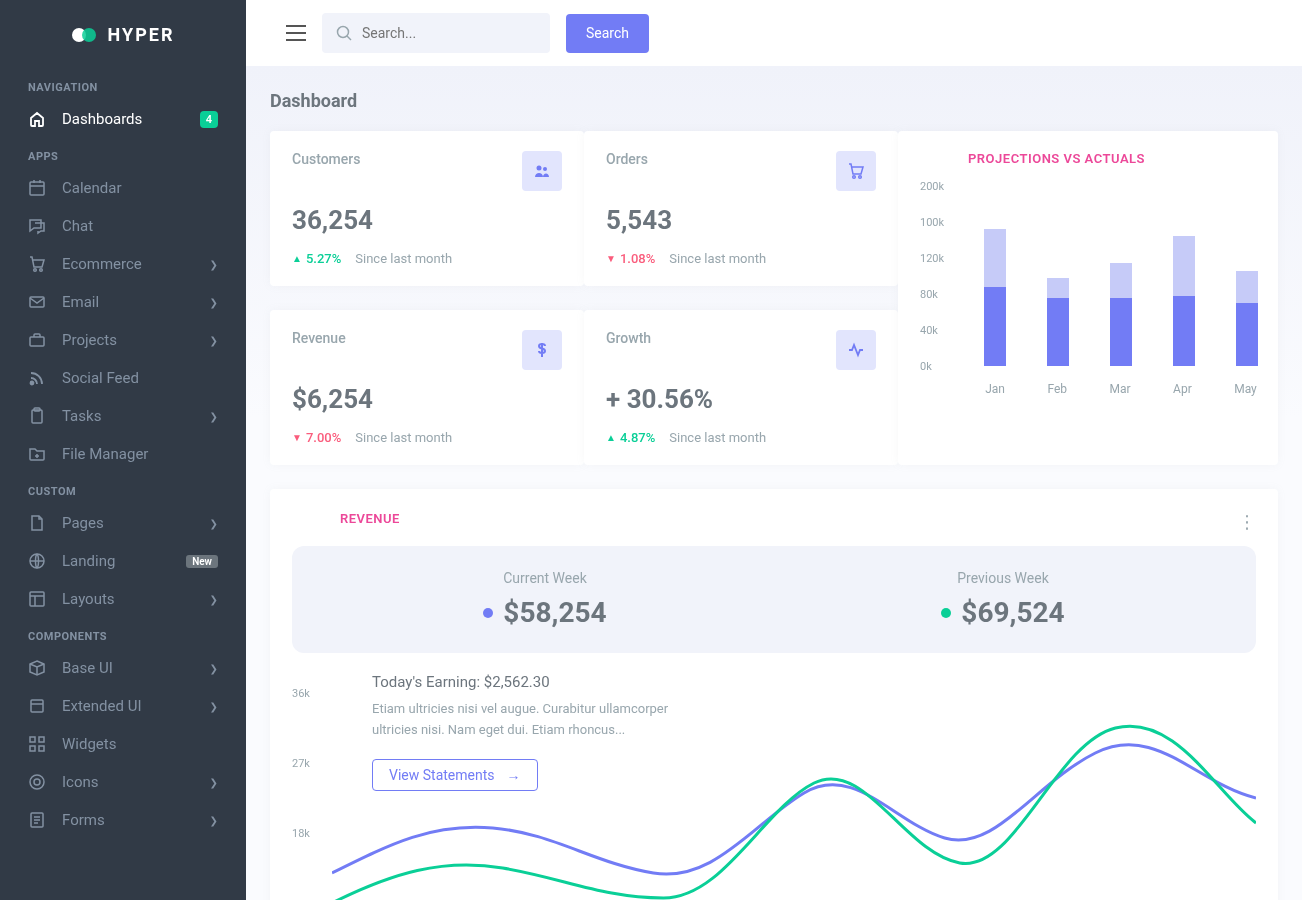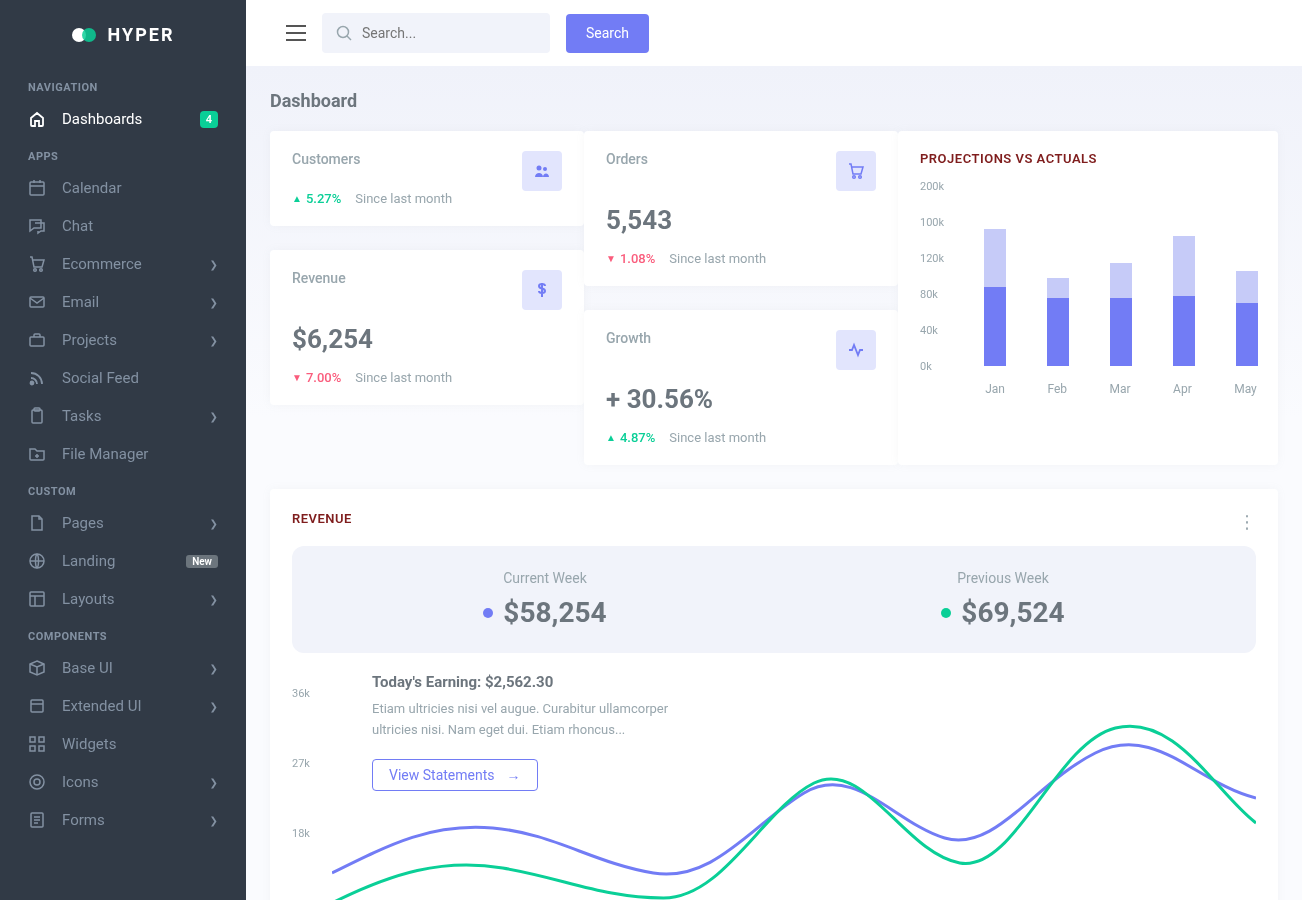--- a/index.html
+++ b/index.html
@@ -21,21 +21,21 @@
 .topbar { background:#fff; height:66px; display:flex; align-items:center; padding:0 40px; gap:16px; }
 .menu-btn { cursor:pointer; color:#555; }
 .search-wrap { display:flex; align-items:center; background:#f1f3fa; border-radius:4px; padding:0 14px; height:40px; width:228px; gap:10px; }
 .search-input { border:none; outline:none; background:transparent; flex:1; font-size:14px; color:#6c757d; }
 .search-btn { background:#727cf5; color:#fff; border:none; height:39px; padding:0 20px; border-radius:4px; font-size:14px; cursor:pointer; }
 .content { padding:0 24px 24px; background:linear-gradient(180deg,#f0f2fa 0%,#fafbfe 40%); }
 .page-title { font-size:18px; font-weight:700; color:#6c757d; padding:24px 0 20px; }
 .stats-row { display:grid; grid-template-columns:1fr 1fr 380px; margin-bottom:24px; }
 .stats-col { display:flex; flex-direction:column; gap:24px; }
 .card { background:#fff; border-radius:4px; padding:20px 22px; box-shadow:0 0 8px rgba(154,161,171,.08); }
-.card-title { text-transform:uppercase; color:#7f1d1d; font-size:13px; font-weight:600; letter-spacing:0.5px; margin-bottom:18px; }
+.card-title { text-transform:uppercase; color:#ec4899; font-size:13px; font-weight:600; letter-spacing:0.5px; margin-bottom:18px;margin-left:48px; }
 .stat-card .head { display:flex; justify-content:space-between; align-items:flex-start; }
 .stat-card .stat-label { color:#98a6ad; font-size:14px; font-weight:500; }
 .stat-icon { width:40px; height:40px; background:#e2e5fd; border-radius:4px; display:flex; align-items:center; justify-content:center; color:#727cf5; }
 .stat-value { font-size:26px; font-weight:700; color:#6c757d; margin:14px 0 16px; }
 .stat-foot { display:flex; align-items:center; gap:14px; font-size:13px; }
 .trend { display:flex; align-items:center; gap:4px; font-weight:500; }
 .trend.up { color:#0acf97; }
 .trend.down { color:#fa5c7c; }
 .trend-arrow { font-size:10px; }
 .muted { color:#98a6ad; }
@@ -53,21 +53,21 @@
 .more-btn { position:absolute; right:22px; top:22px; cursor:pointer; color:#98a6ad; font-size:18px; }
 .rev-summary { background:#f1f3fa; border-radius:12px; padding:24px; display:flex; justify-content:space-around; margin-bottom:20px; }
 .rev-col { text-align:center; }
 .rev-label { color:#98a6ad; font-size:14px; margin-bottom:10px; }
 .rev-value { display:flex; align-items:center; gap:10px; justify-content:flex-start; }
 .rev-dot { width:10px; height:10px; border-radius:50%; }
 .rev-amount { font-size:28px; font-weight:700; color:#6c757d; }
 .rev-chart { position:relative; height:230px; }
 .rev-text { position:absolute; left:80px; top:0; max-width:300px; z-index:2; }
 .rev-earning { font-size:15px; color:#6c757d; margin-bottom:8px; }
-.rev-earning strong { font-weight:700; }
+.rev-earning strong { font-weight:400; }
 .rev-desc { font-size:13px; color:#98a6ad; line-height:1.6; margin-bottom:18px; }
 .rev-btn { display:inline-flex; align-items:center; gap:12px; border:1px solid #727cf5; color:#727cf5; background:transparent; padding:7px 16px; border-radius:4px; font-size:14px; cursor:pointer; }
 .rev-ylabel { position:absolute; left:0; font-size:11px; color:#98a6ad; transform:translateY(-50%); }
 .rev-svg { position:absolute; left:40px; right:0; top:0; bottom:0; width:calc(100% - 40px); height:100%; }
 svg { display:block; }
 </style>
 </head>
 <body>
 
 <div class="sidebar">
@@ -283,20 +283,21 @@
             <div class="head">
               <span class="stat-label">Customers</span>
               <span class="stat-icon">
                 <svg width="18" height="18" fill="currentColor">
                   <circle cx="6" cy="6" r="2.5"></circle>
                   <circle cx="12" cy="7" r="2"></circle>
                   <path d="M2 15c0-2.5 2-4 4-4s4 1.5 4 4M10 15c0-2 1.5-3.5 3-3.5s3 1.5 3 3.5"></path>
                 </svg>
               </span>
             </div>
+  <div class="stat-value">36,254</div>
   <div class="stat-foot">
               <span class="trend up"><span class="trend-arrow">▲</span> 5.27%</span>
               <span class="muted">Since last month</span>
             </div>
           </div>
           <div class="card stat-card">
             <div class="head">
               <span class="stat-label">Revenue</span>
               <span class="stat-icon">
                 <svg width="18" height="18" fill="none" stroke="currentColor" stroke-width="2">

